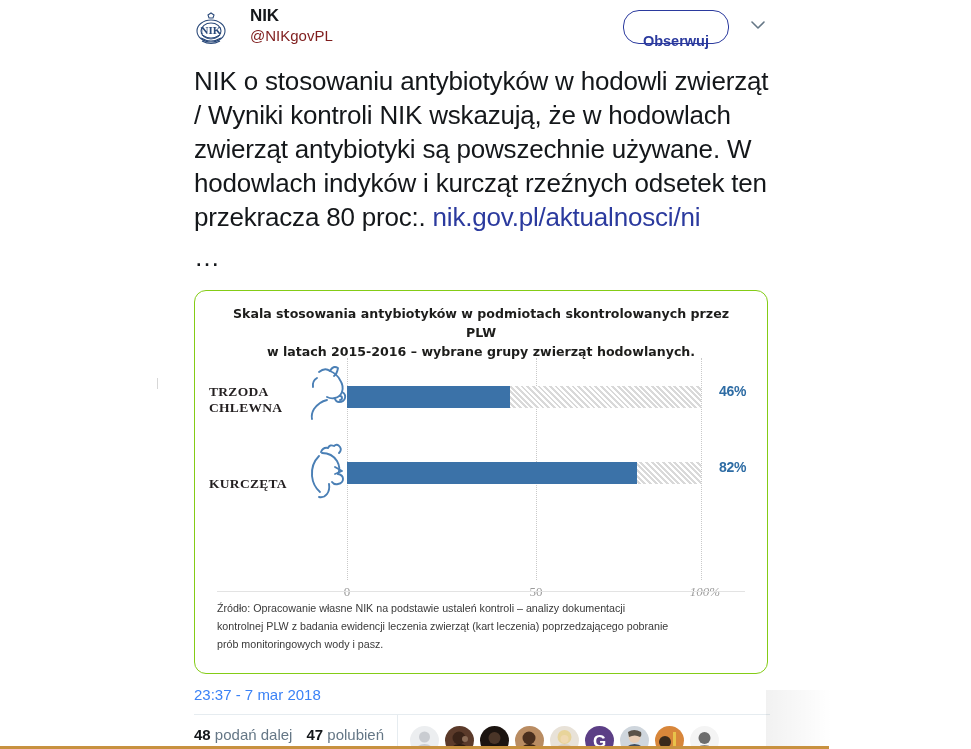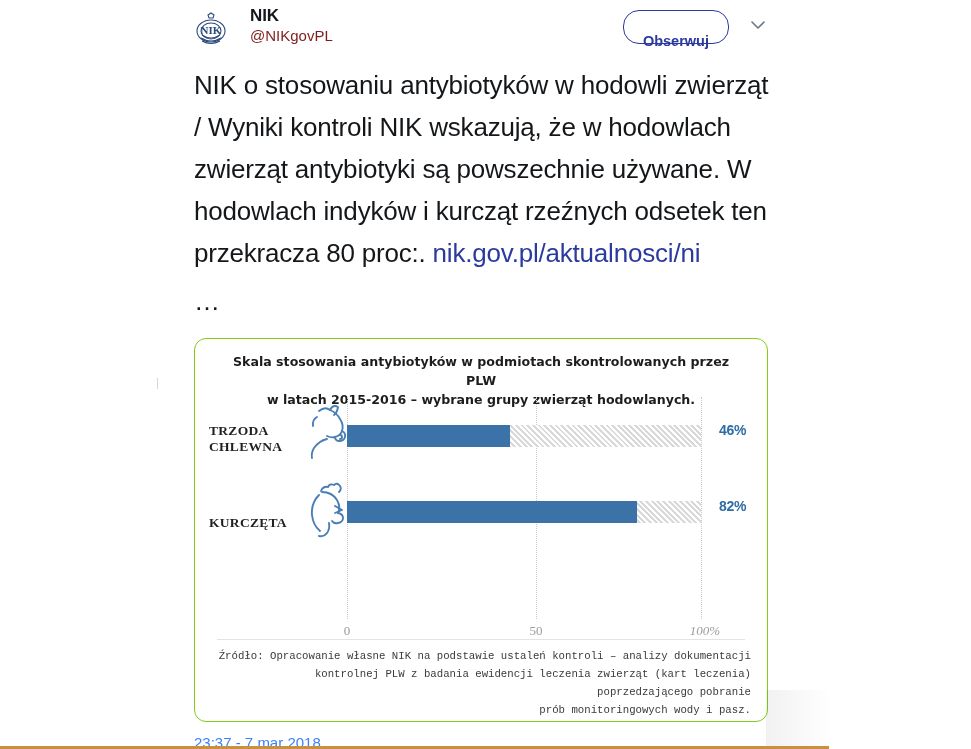--- a/index.html
+++ b/index.html
@@ -83,21 +83,21 @@
     width: 24px;
     height: 22px;
     cursor: pointer;
   }
 
   
   .tw-text {
     margin: 6px 0 16px 6px;
     width: 576px;
     font-size: 26px;
-    line-height: 42px;
+    line-height: 34px;
     color: #14171a;
     font-weight: 400;
     letter-spacing: -0.2px;
     word-wrap: break-word;
   }
   .tw-link {
     color: #2b3a9e;
     text-decoration: none;
     cursor: pointer;
   }
@@ -127,21 +127,21 @@
     font-size: 12.6px;
     font-weight: bold;
     line-height: 19px;
     color: #1d1d1b;
   }
 
   
   .plot {
     position: absolute;
     left: 0;
-    top: 58px;
+    top: 67px;
     width: 572px;
     height: 238px;
   }
   
   .gridline {
     position: absolute;
     top: 0px;
     width: 0px;
     height: 222px;
     border-left: 1.5px dotted #c9c9c9;
@@ -232,25 +232,25 @@
     left: 22px;
     top: 300px;
     width: 528px;
     border-top: 1px solid #e3e3e3;
   }
   .source-note {
     position: absolute;
     left: 22px;
     top: 308px;
     width: 534px;
-    font-family: Liberation Mono, monospace;
+    font-family: Liberation Sans, sans-serif;
     font-size: 10.7px;
     line-height: 18px;
     color: #3a3a3a;
-    text-align: right;
+    text-align: left;
   }
 
   
   .timestamp {
     margin: 12px 0 0 6px;
     font-size: 15px;
     color: #3b82f6;
     cursor: pointer;
   }
 

